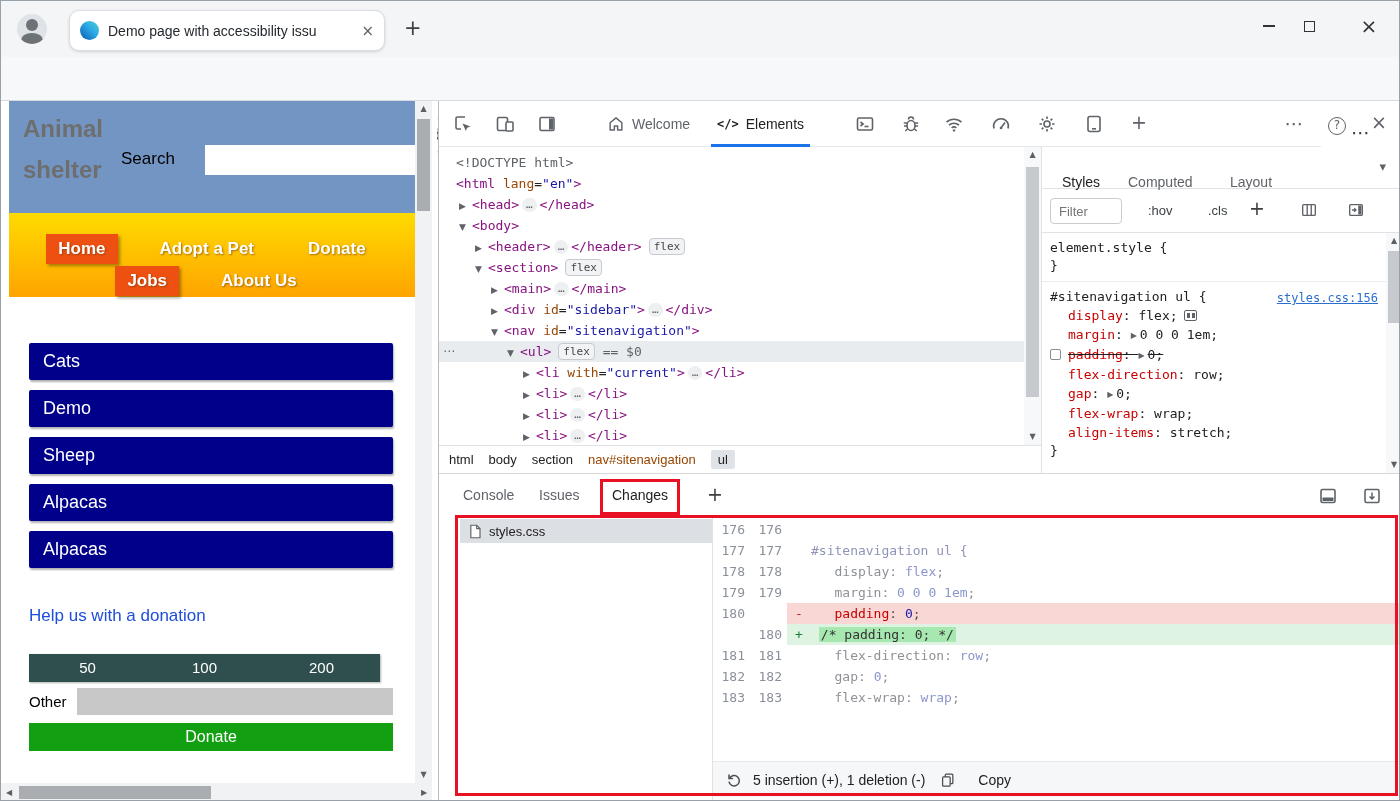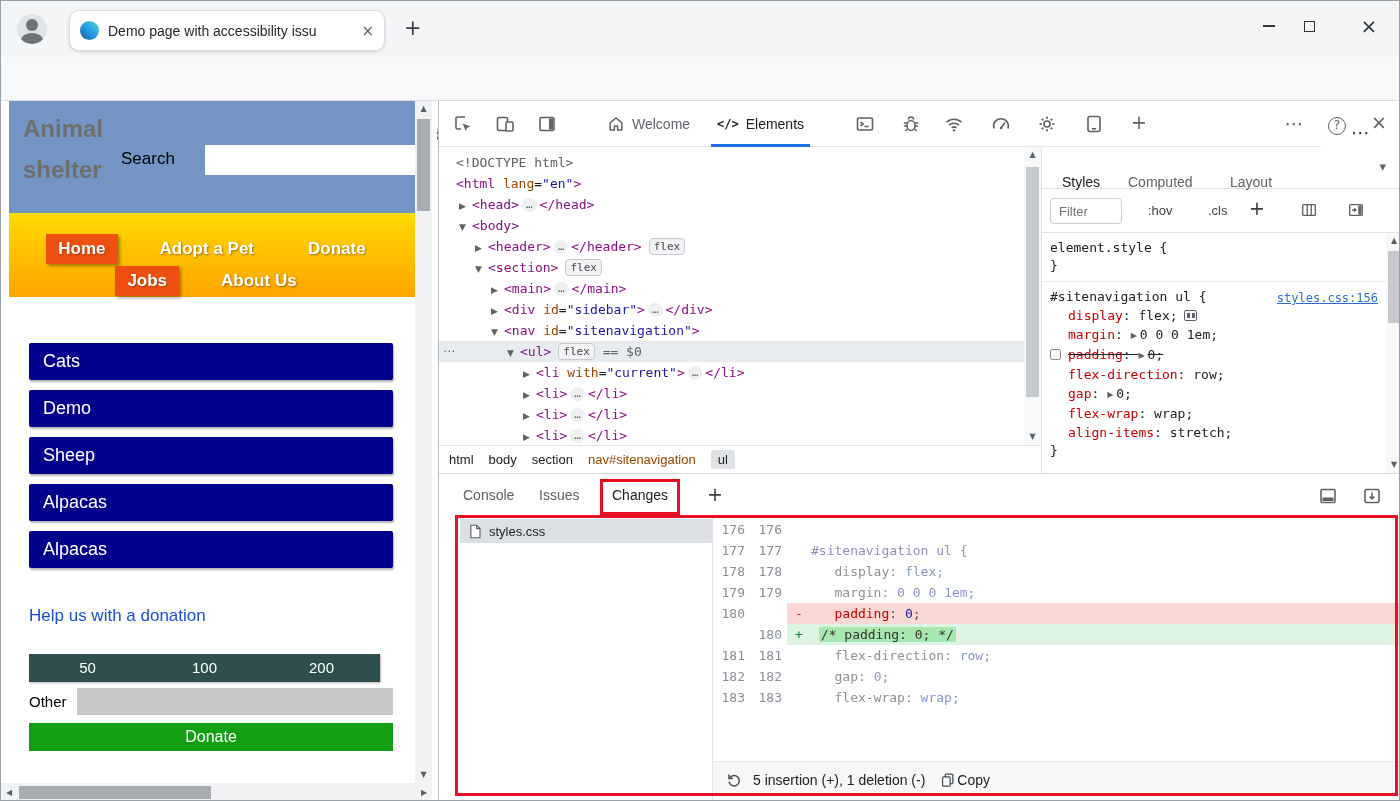--- a/index.html
+++ b/index.html
@@ -138,21 +138,21 @@
   .band.del{background:#f9d7d4}
   .band.add{background:#def3e1}
   .g-sign{flex:none;width:24px;text-align:center}
   .band.del .g-sign{color:#c5221f}
   .band.add .g-sign{color:#188038}
   .dcode{white-space:pre}
   .tk-csel{color:#8f93b8}.tk-cprop{color:#8e9196}.tk-cpun{color:#8e9196}.tk-cval{color:#8b96cc}
   .tk-xprop{color:#c80000}.tk-xpun{color:#4a4d50}.tk-xval{color:#1a1aa6}
   .tk-amark{background:#a6e8b0;color:#333;padding:0 2px}
   .sumbar{position:absolute;left:274px;right:0;top:244px;height:36px;background:#f6f7f8;border-top:1px solid #e5e7e9;display:flex;align-items:center;gap:11px;padding-left:13px;font-size:14px;color:#202124}
-  .sum-copy{display:flex;align-items:center;gap:2px;margin-left:4px}
+  .sum-copy{display:flex;align-items:center;gap:23px;margin-left:4px}
 
   .anno{position:absolute;border:3px solid #e81123;z-index:50;background:transparent}
   .anno-tab{left:599px;top:478px;width:80px;height:36px}
   .anno-panel{left:454px;top:514px;width:943px;height:281px}
 
   svg{display:block}
 </style>
 </head>
 <body>
 

